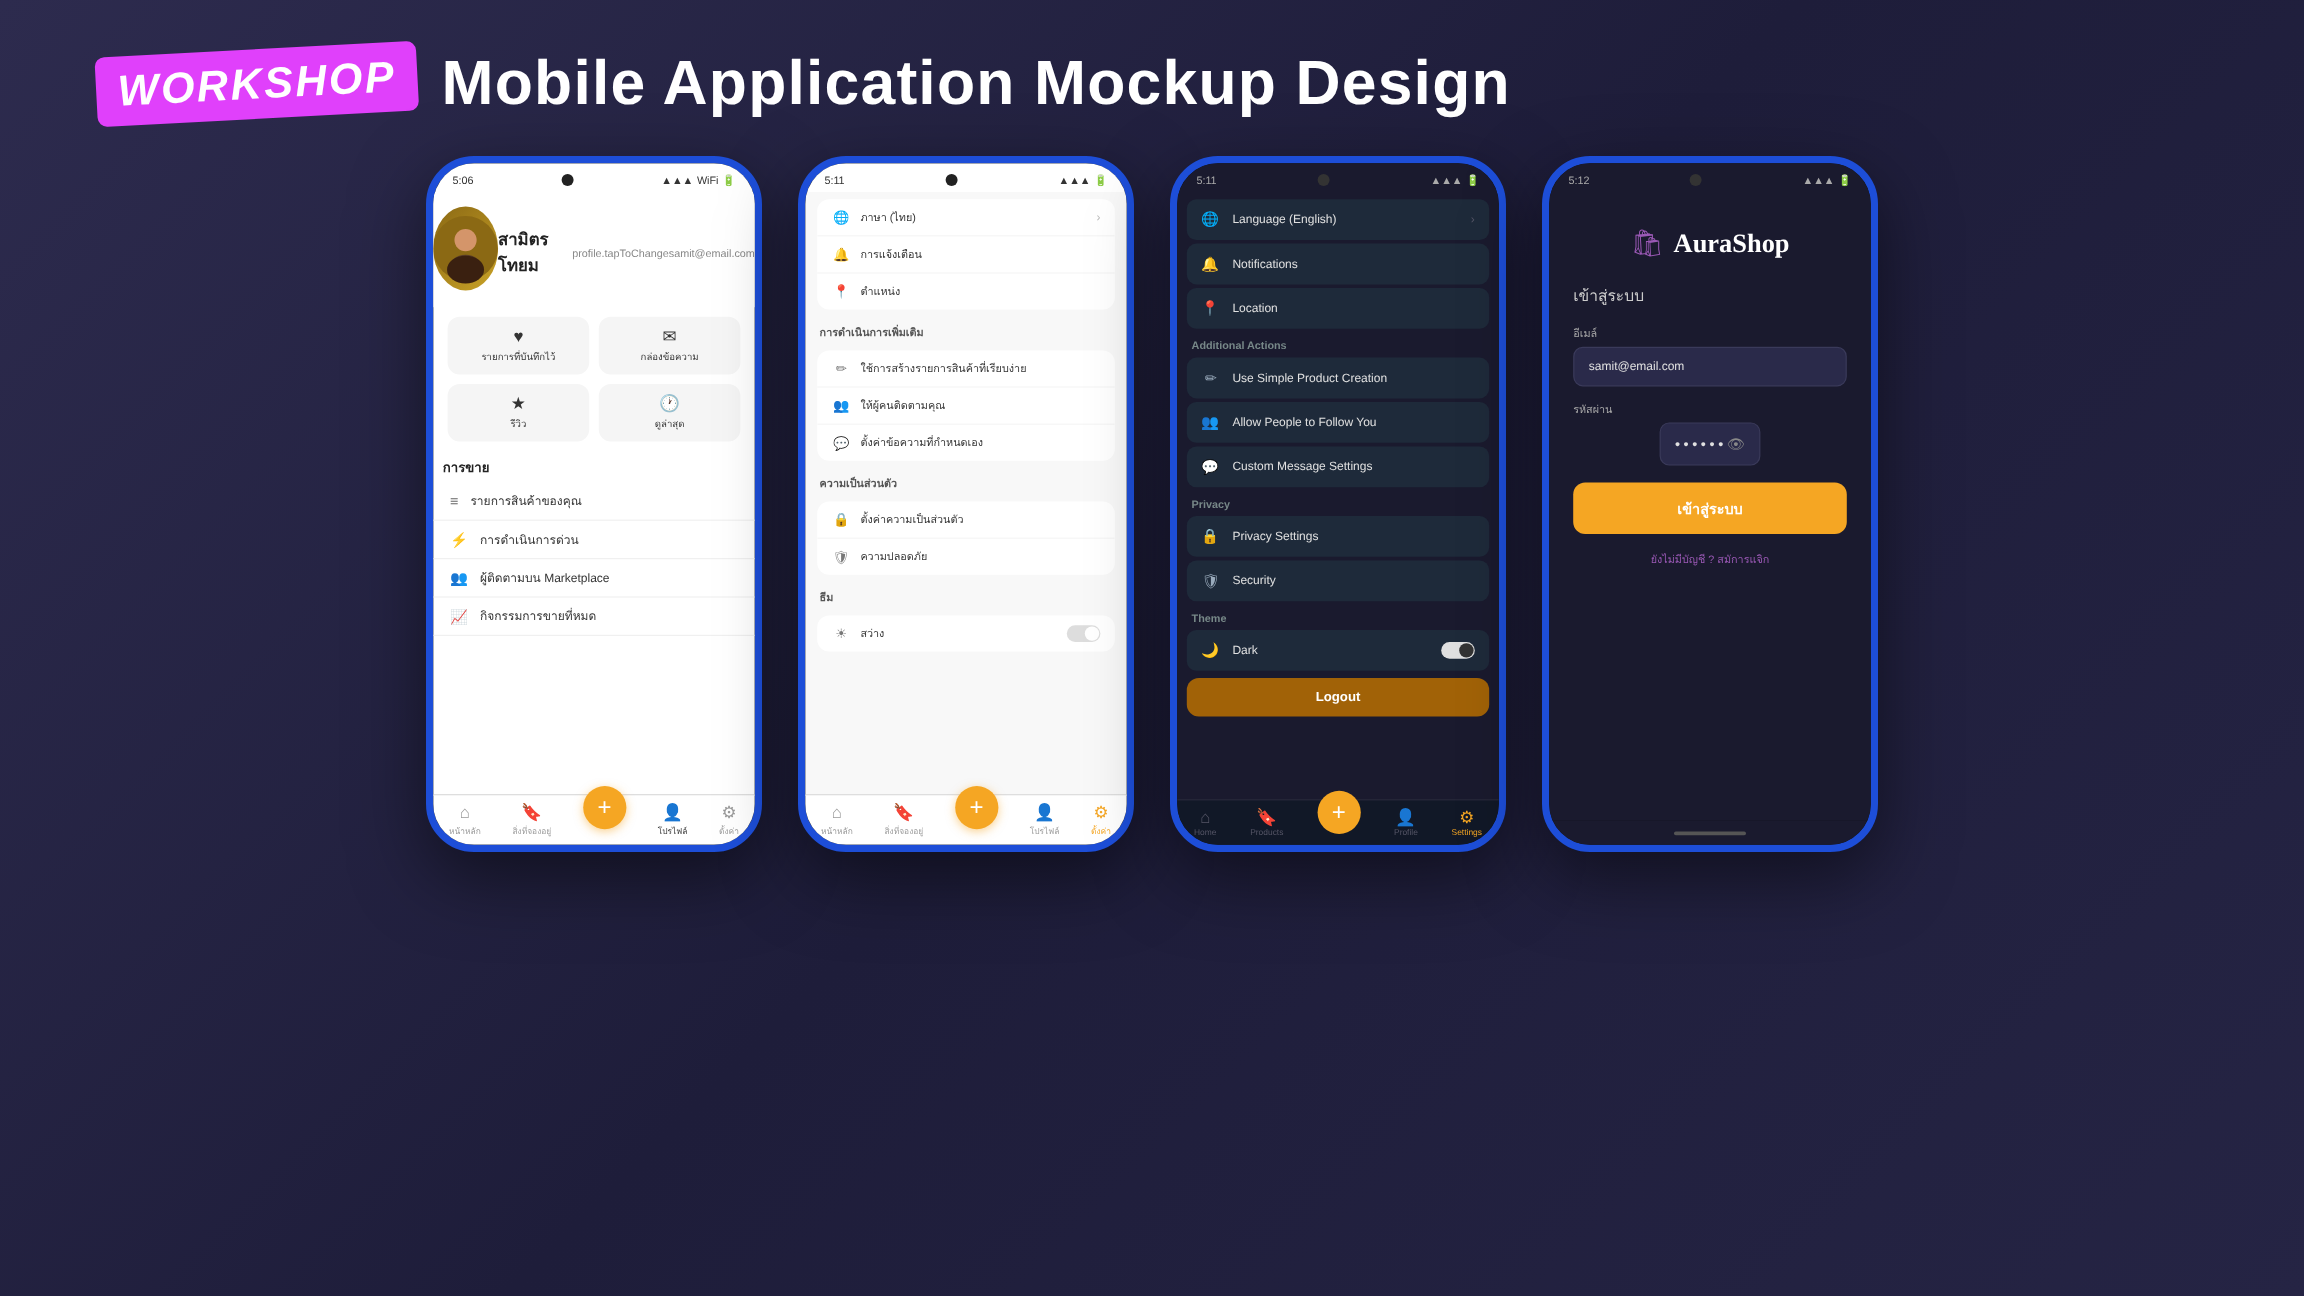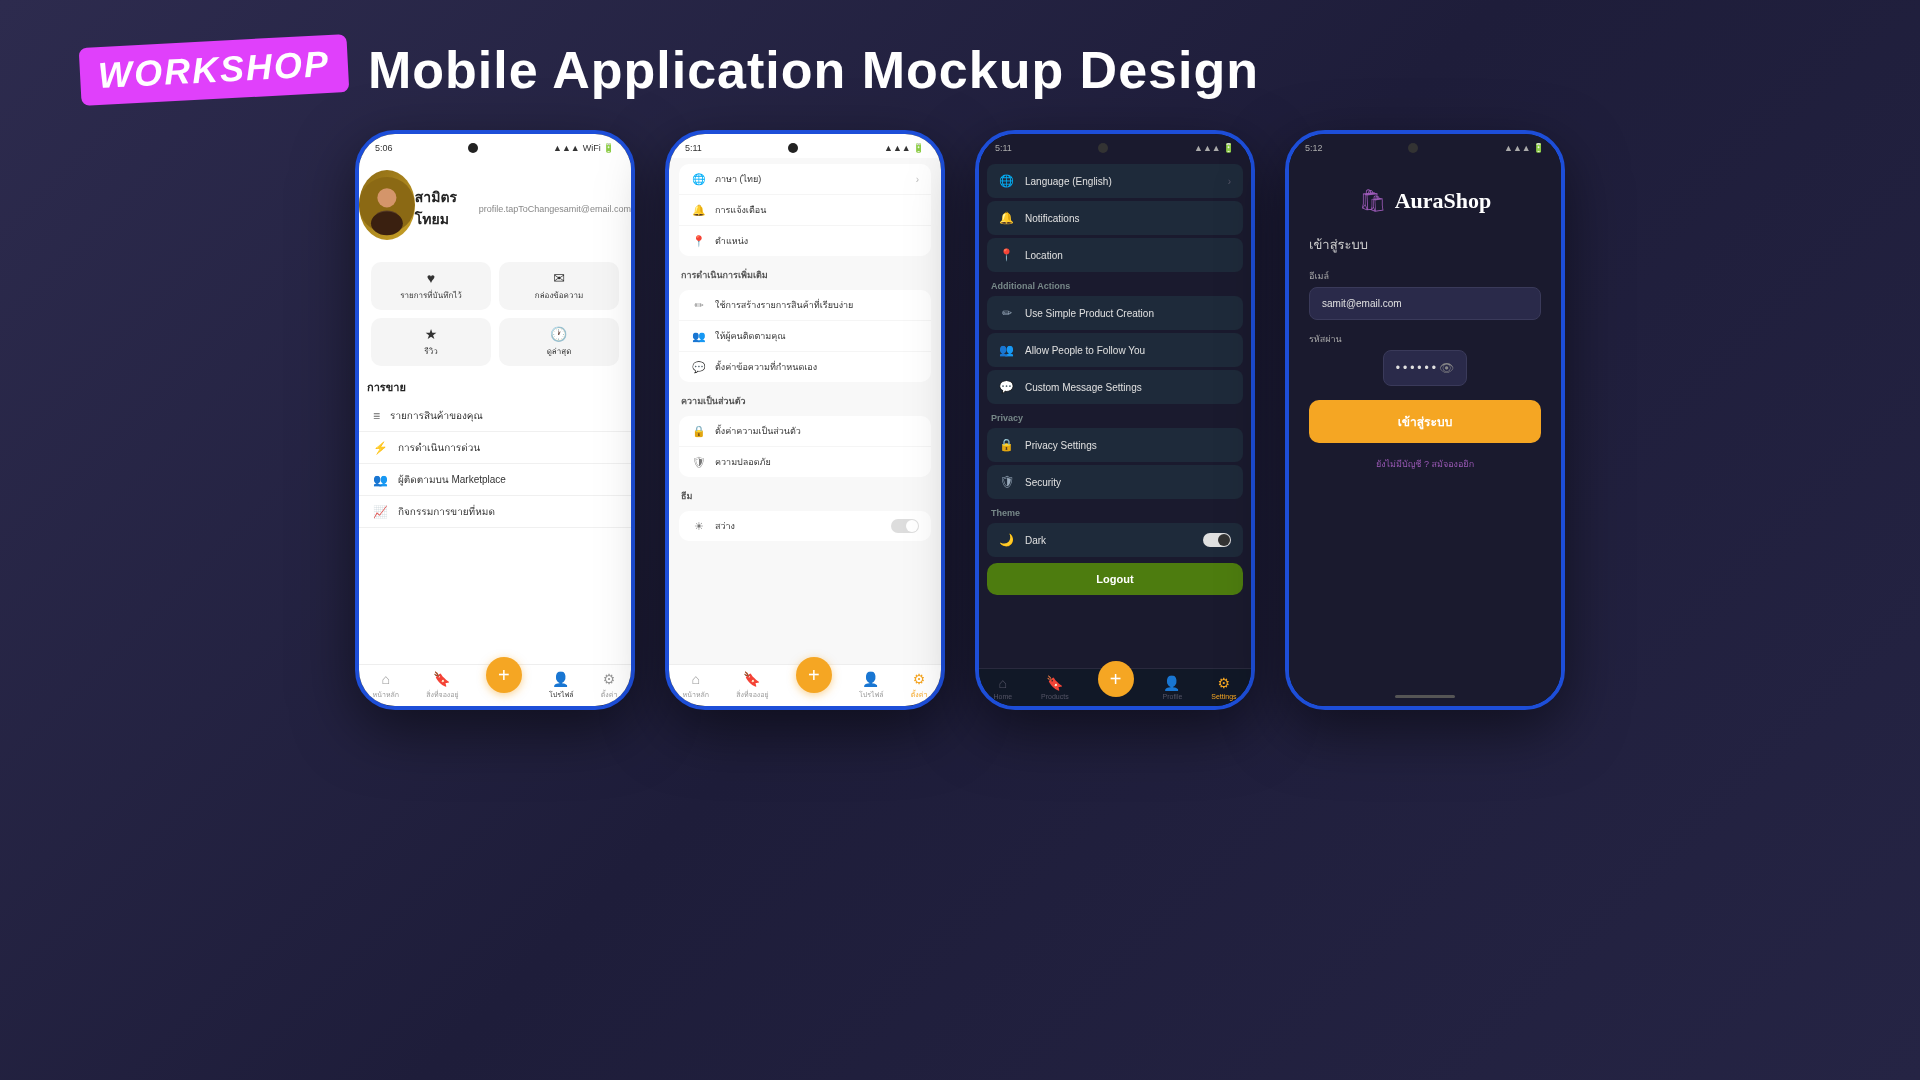--- a/index.html
+++ b/index.html
@@ -47,21 +47,21 @@
       padding: 10px 60px;
       align-items: flex-start;
     }
 
     
     .phone {
       width: 280px;
       height: 580px;
       background: #111;
       border-radius: 40px;
-      border: 4px solid #1d4ed8;
+      border: 6px solid #1d4ed8;
       overflow: hidden;
       position: relative;
       box-shadow: 0 20px 60px rgba(0,0,0,0.5);
       display: flex;
       flex-direction: column;
     }
     .phone-notch-bar {
       display: flex;
       justify-content: space-between;
       align-items: center;
@@ -268,21 +268,21 @@
     .dark-toggle-knob {
       width: 12px;
       height: 12px;
       background: #333;
       border-radius: 50%;
       position: absolute;
       top: 1px;
       right: 1px;
     }
     .logout-btn {
-      background: #4d7c0f;
+      background: #a16207;
       color: white;
       border-radius: 10px;
       padding: 10px;
       text-align: center;
       font-size: 11px;
       font-weight: 700;
       margin: 6px 8px;
     }
     .dark-nav {
       display: flex;
@@ -695,21 +695,21 @@
         <div class="form-label">รหัสผ่าน</div>
         <div class="password-field">
           <span class="password-dots">••••••</span>
           <span class="eye-icon">👁</span>
         </div>
 
         <div class="login-btn">เข้าสู่ระบบ</div>
 
         <div class="register-link">
           <span>ยังไม่มีบัญชี ?</span>
-          <span style="color:#9b59b6; cursor:pointer;">สมัจองอยิก</span>
+          <span style="color:#9b59b6; cursor:pointer;">สมัการแจิก</span>
         </div>
       </div>
     </div>
 
     <div class="phone4-bottom">
       <div class="home-bar"></div>
     </div>
   </div>
 
 </div>

